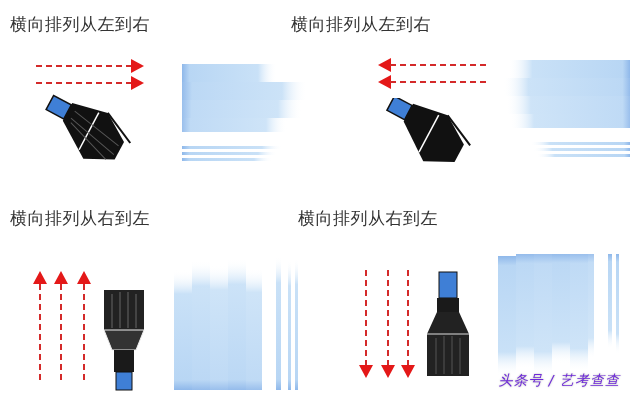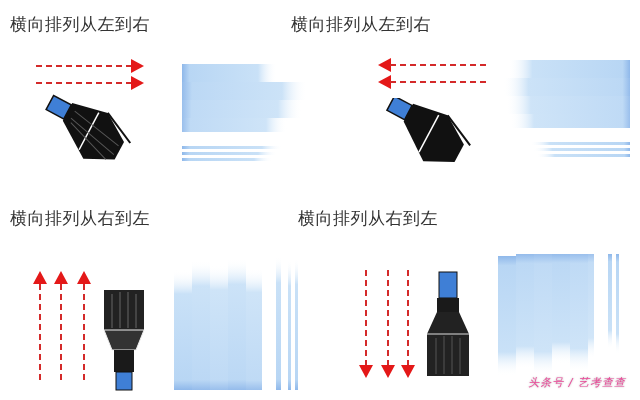--- a/index.html
+++ b/index.html
@@ -7,21 +7,21 @@
          font-family:"DejaVu Serif", serif; }
   .title { position:absolute; font-size:17px; color:#333; letter-spacing:0.5px; white-space:nowrap; }
   .panel { position:absolute; }
   .hdash { position:absolute; height:0; border-top:2px dashed #d42a2a; }
   .tri-r { position:absolute; width:0; height:0; border-top:7px solid transparent; border-bottom:7px solid transparent; border-left:13px solid #e41818; }
   .tri-l { position:absolute; width:0; height:0; border-top:7px solid transparent; border-bottom:7px solid transparent; border-right:13px solid #e41818; }
   .vdash { position:absolute; width:0; border-left:2px dashed #d42a2a; }
   .tri-u { position:absolute; width:0; height:0; border-left:7px solid transparent; border-right:7px solid transparent; border-bottom:13px solid #e41818; }
   .tri-d { position:absolute; width:0; height:0; border-left:7px solid transparent; border-right:7px solid transparent; border-top:13px solid #e41818; }
   .swatch { position:absolute; }
-  .watermark { position:absolute; right:14px; bottom:10px; font-family:"DejaVu Sans", sans-serif; font-size:11px; color:#ec4899;
+  .watermark { position:absolute; right:20px; bottom:10px; font-family:"DejaVu Sans", sans-serif; font-size:14px; color:#6d28d9;
                text-shadow:0 0 2px rgba(0,0,0,0.35); letter-spacing:1px; font-style:italic; }
 </style>
 </head>
 <body>
 
 <div class="title" style="left:10px;top:13px;">横向排列从左到右</div>
 <div class="panel">
   <div class="hdash" style="left:36px;top:65px;width:96px;"></div>
   <div class="tri-r" style="left:131px;top:59px;"></div>
   <div class="hdash" style="left:36px;top:82px;width:96px;"></div>

